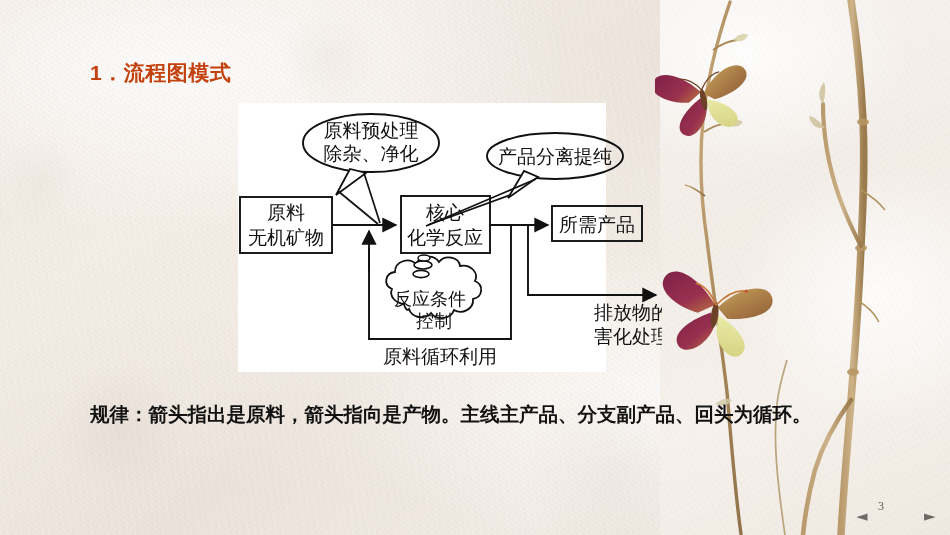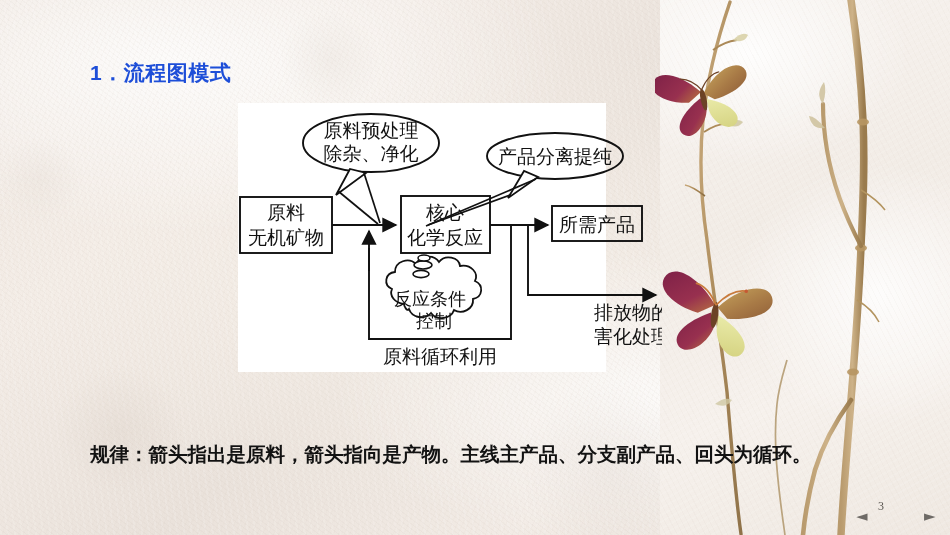--- a/index.html
+++ b/index.html
@@ -77,21 +77,21 @@
     left: 655px; top: 0;
     width: 295px; height: 535px;
   }
 
   
   .heading {
     position: absolute;
     left: 90px; top: 59px;
     font-size: 21px;
     font-weight: bold;
-    color: #1d4ed8;
+    color: #c2410c;
     letter-spacing: .5px;
     white-space: nowrap;
   }
 
   
   .diagram-panel {
     position: absolute;
     left: 238px; top: 103px;
     width: 368px; height: 269px;
     background: #ffffff;
@@ -101,21 +101,20 @@
   
   .body-text {
     position: absolute;
     left: 60px; top: 396px;
     width: 830px;
     font-size: 19.5px;
     font-weight: bold;
     color: #121212;
     line-height: 36px;
     text-indent: 30px;
-    margin-top: 40px;
   }
 
   
   .nav {
     position: absolute;
     left: 856px; top: 499px;
     width: 86px; height: 28px;
   }
   .nav-arrow {
     position: absolute;

